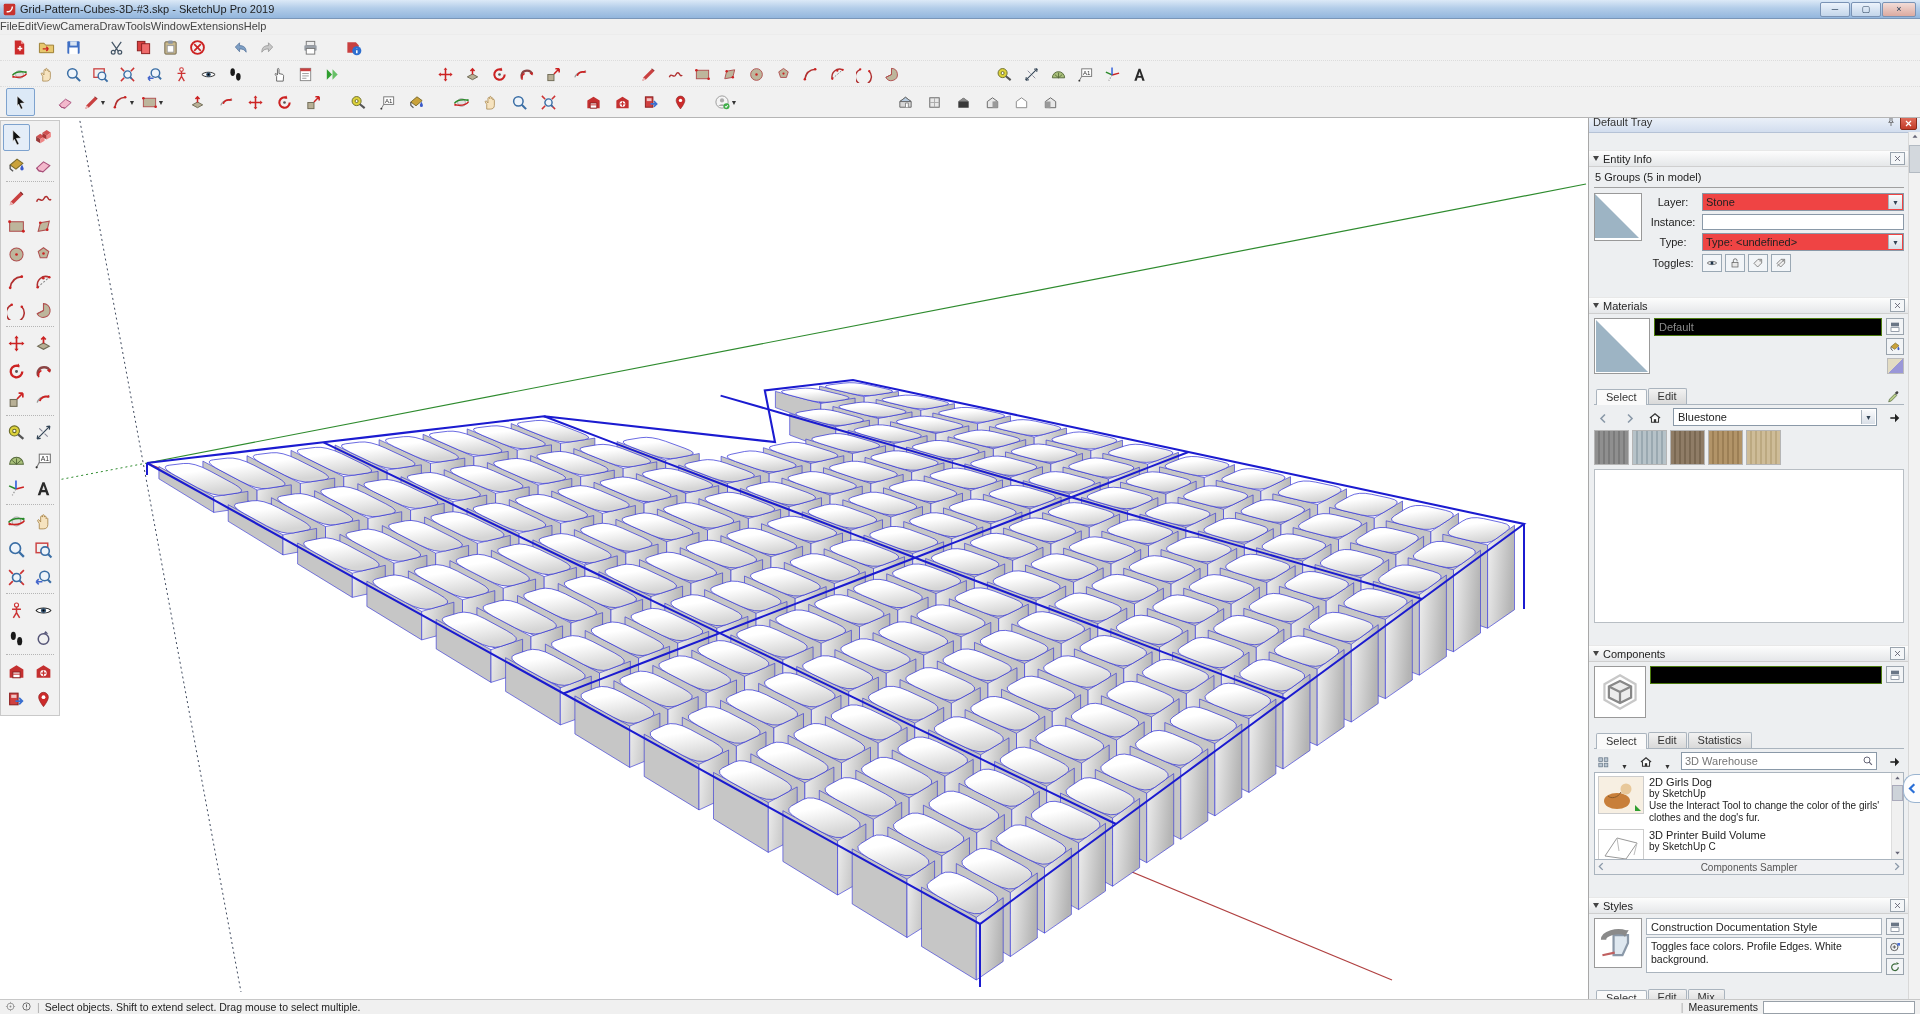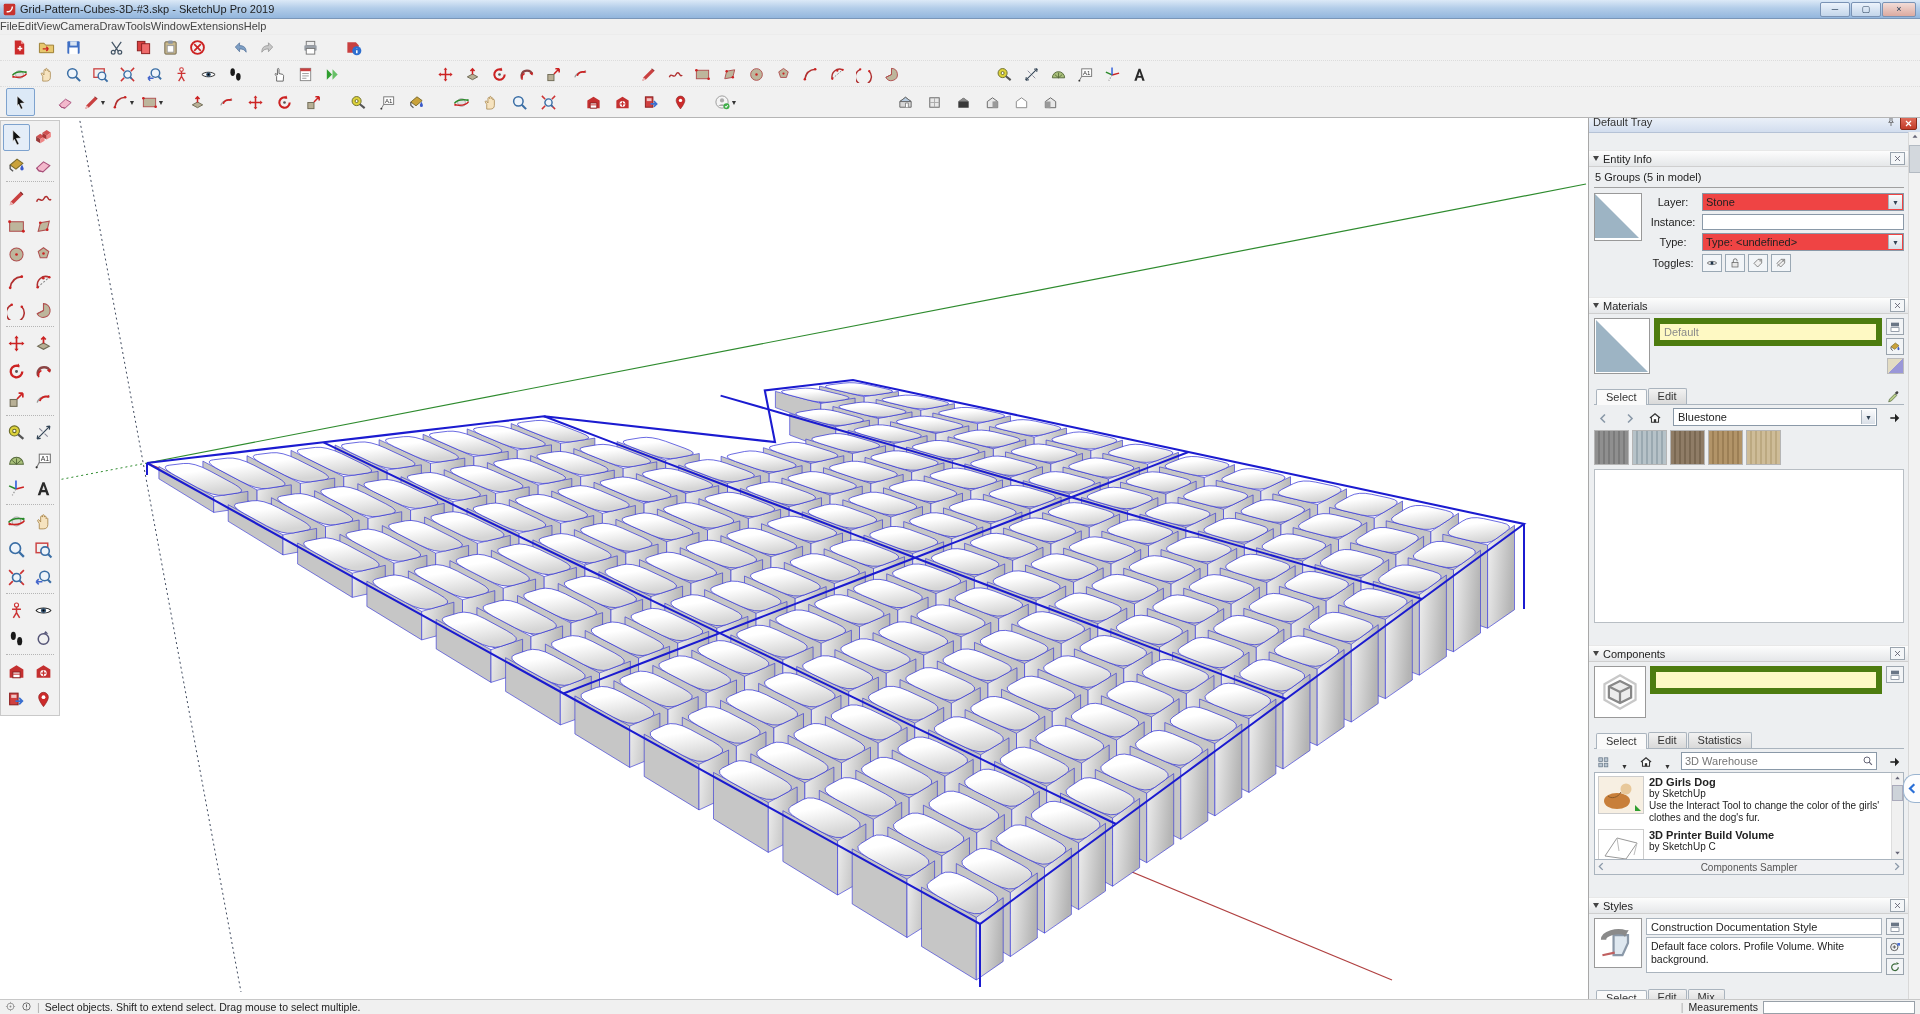--- a/index.html
+++ b/index.html
@@ -70,21 +70,21 @@
   .ddbtn{position:absolute;right:1px;top:1px;bottom:1px;width:13px;
     background:linear-gradient(#fafbfc,#d9dfe7);border-left:1px solid #aab4be;
     display:flex;align-items:center;justify-content:center;font-size:7px;color:#345}
   .inputbox{flex:1;height:14px;background:#fff;border:1px solid #8a99a8}
   .togglebtn{width:18px;height:16px;border:1px solid #9aa8b4;background:#f2f5f8;
     display:flex;align-items:center;justify-content:center;margin-right:3px}
   
   .prevrow{display:flex;gap:4px;margin-bottom:2px}
   .bigthumb{background:#fff;border:1px solid #999;flex:none;display:flex;
     align-items:center;justify-content:center}
-  .namefield{flex:1;height:16px;border:6px solid #4d7c0f;background:#fef9c3;color:#8a8a8a;
+  .namefield{flex:1;height:16px;border:1px solid #4d7c0f;background:#000000;color:#8a8a8a;
     display:flex;align-items:center;padding:0 4px}
   .iconcol{width:18px;display:flex;flex-direction:column;gap:3px;align-items:center}
   .minibtn{width:16px;height:15px;border:1px solid #9aa4ae;background:#f2f4f6;
     display:flex;align-items:center;justify-content:center}
   .colorchip{width:15px;height:14px;background:linear-gradient(135deg,#e3dcc3 50%,#9a97d8 50%);
     border:1px solid #bbb}
   .tabsrow{display:flex;align-items:flex-end;height:17px;border-bottom:1px solid #aab4be;
     padding:0 2px;gap:1px;margin-top:13px}
   .tab{padding:1px 9px;background:linear-gradient(#f2f2f2,#d9d9d9);border:1px solid #aab4be;
     border-bottom:none;border-radius:2px 2px 0 0;color:#333}
@@ -96,21 +96,21 @@
   .swatches{display:flex;gap:3px;padding:2px 0}
   .swatch{width:33px;height:33px;border:1px solid #b5b5b5}
   .matlist{height:152px;background:#fff;border:1px solid #b8bec4;margin-top:2px}
   .searchfield{flex:1;height:16px;border:1px solid #8a99a8;background:#fff;display:flex;
     align-items:center;position:relative}
   .searchfield input{flex:1;border:none;outline:none;height:12px;font-size:11px;
     font-family:"Liberation Sans",sans-serif;padding:0 3px;color:#333;background:transparent}
   .complist{height:86px;background:#fff;border:1px solid #aab4be;overflow:hidden;position:relative}
   .compitem{display:flex;gap:5px;padding:3px 14px 2px 3px}
   .cthumb{width:44px;height:36px;border:1px solid #ccc;flex:none;background:#fff}
-  .ctitle{font-weight:bold}
+  .ctitle{font-weight:normal}
   .cby,.cdesc{font-size:10px;line-height:1.2}
   .listscroll{position:absolute;right:0;top:0;bottom:0;width:11px;background:#f0f0f0;
     border-left:1px solid #ddd;display:flex;flex-direction:column;align-items:center}
   .lsthumb{width:9px;height:14px;background:#cdd3d9;border:1px solid #aab}
   .sampler{height:14px;background:#f0f1f3;border:1px solid #aab4be;border-top:none;display:flex;
     align-items:center;justify-content:center;position:relative;font-size:10px;color:#555}
   .sampler .navbtn{position:absolute;top:0;width:13px;height:13px}
   .styledesc{margin-top:2px;height:30px;border:1px solid #aab4be;background:#fff;
     padding:2px 4px;font-size:10.5px;line-height:1.25}
   .stylename{height:15px;border:1px solid #aab4be;background:#fff;display:flex;
@@ -1901,21 +1901,21 @@
         <div class="bigthumb" style="width:46px;height:48px">
             <svg width="40" height="40" viewBox="0 0 18 18" xmlns="http://www.w3.org/2000/svg">
               <path d="M7 5.5h6.5v3.5L11 14.5H7z" fill="#dfe8f0" stroke="#8a98a8"></path>
               <path d="M2.5 7.5c0-2.8 6-4.5 10-3" fill="none" stroke="#8a8a8a" stroke-width="2.4"></path>
               <path d="M13.8 3.2l-3.4.4 1.7 2.7z" fill="#8a8a8a"></path>
               <path d="M2 14.5l5.5-1.2" stroke="#c06060"></path>
             </svg>
           </div>
         <div style="flex:1">
           <div class="stylename">Construction Documentation Style</div>
-          <div class="styledesc">Default face colors. Profile Volume. White background.</div>
+          <div class="styledesc">Toggles face colors. Profile Edges. White background.</div>
         </div>
         <div class="iconcol">
           <span class="minibtn">
               <svg width="12" height="12" viewBox="0 0 18 18" xmlns="http://www.w3.org/2000/svg">
                 <rect x="3" y="2.5" width="12" height="5.5" fill="#6a7686"></rect>
                 <rect x="3" y="10" width="12" height="5.5" fill="#fff" stroke="#6a7686"></rect>
               </svg>
             </span>
           <span class="minibtn">
               <svg width="12" height="12" viewBox="0 0 18 18" xmlns="http://www.w3.org/2000/svg">

